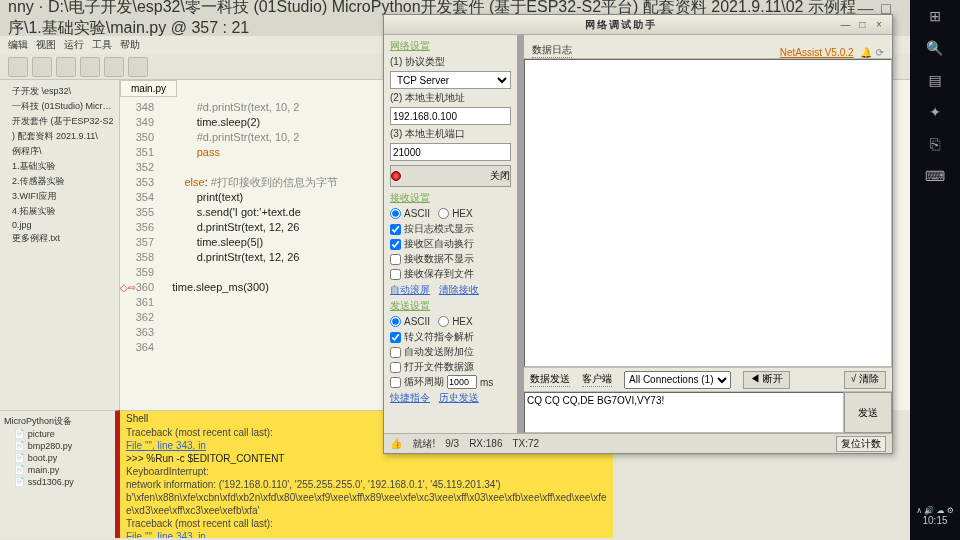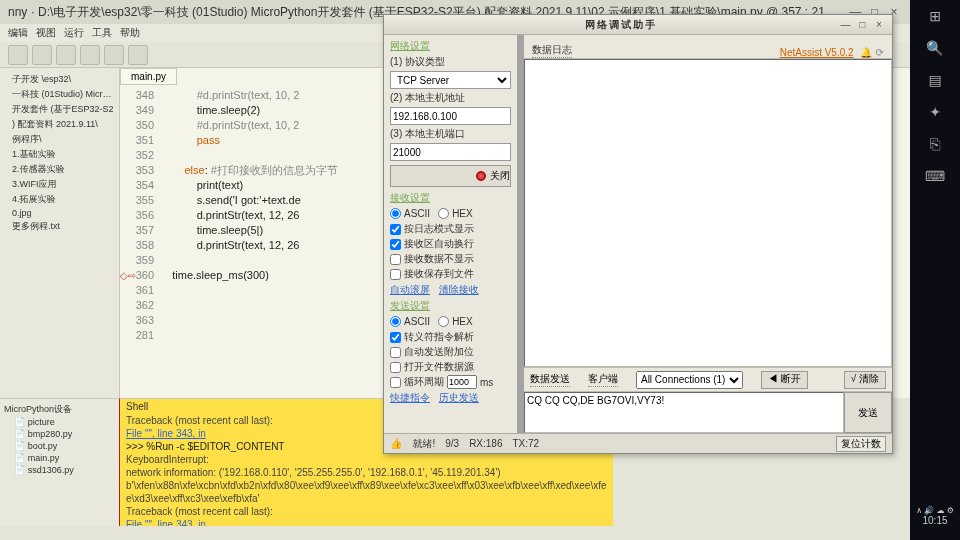--- a/index.html
+++ b/index.html
@@ -1,20 +1,20 @@
 <!DOCTYPE html>
 <html><head>
 <meta charset="utf-8">
 <style>
 * { margin: 0; padding: 0; box-sizing: border-box; font-family: "Microsoft YaHei", Arial, sans-serif; }
 body { background: #1a1a2e; overflow: hidden; width: 960px; height: 540px; position: relative; }
 
 .screen { position: absolute; left: 0; top: 0; width: 910px; height: 540px; background: #e4e4d8; }
 
-.titlebar { height: 18px; background: #d8d8cc; font-size: 12px; padding: 12px 8px; color: #333; display: flex; justify-content: space-between; align-items: center; }
+.titlebar { height: 18px; background: #d8d8cc; font-size: 16px; padding: 18px 8px; color: #333; display: flex; justify-content: space-between; align-items: center; }
 .titlebar .ctrls span { display: inline-block; width: 16px; text-align: center; color: #555; }
 
 .menubar { height: 18px; background: #e8e8dc; font-size: 10px; padding: 2px 8px; color: #333; }
 .menubar span { margin-right: 8px; }
 
 .toolbar { height: 26px; background: #e4e4d8; border-bottom: 1px solid #c8c8bc; padding: 2px 8px; display: flex; align-items: center; gap: 4px; }
 .toolbar .tbtn { width: 20px; height: 20px; background: #d8d8cc; border: 1px solid #b8b8ac; border-radius: 2px; }
 
 .main { display: flex; height: 330px; }
 .filetree { width: 120px; background: #e8e8dc; border-right: 1px solid #c8c8bc; font-size: 9px; padding: 4px; overflow: hidden; color: #333; }
@@ -31,50 +31,50 @@
 .kw { color: #c85c00; }
 .bpmark { position: absolute; left: 0; color: #b44; font-size: 10px; }
 
 .shell { height: 128px; background: #fde047; border-top: 1px solid #c8c8bc; font-family: Consolas, monospace; font-size: 10px; padding: 2px 6px; overflow: hidden; }
 .shell .shell-hdr { font-size: 10px; color: #333; margin-bottom: 2px; }
 .shell .ln { color: #444; white-space: nowrap; overflow: hidden; text-overflow: ellipsis; line-height: 13px; }
 .shell .lnk { color: #3366cc; text-decoration: underline; }
 .shell .prm { color: #222; }
 
 .bottom-panel { display: flex; height: 128px; }
-.device-tree { width: 120px; background: #e8e8dc; border-right: 1px solid #b91c1c; border-top: 1px solid #c8c8bc; font-size: 9px; padding: 4px; color: #333; }
+.device-tree { width: 120px; background: #e8e8dc; border-right: 5px solid #b91c1c; border-top: 1px solid #c8c8bc; font-size: 9px; padding: 4px; color: #333; }
 .device-tree .tree-item { padding: 1px 0 1px 10px; cursor: pointer; }
 
 
 .netassist { position: absolute; left: 383px; top: 14px; width: 510px; height: 440px; background: #eae7dc; border: 1px solid #888; box-shadow: 2px 2px 6px rgba(0,0,0,0.3); font-size: 10px; }
 .na-title { height: 20px; background: linear-gradient(#f0ede2,#d8d5ca); display: flex; justify-content: space-between; align-items: center; padding: 0 6px; border-bottom: 1px solid #b0ada2; }
 .na-title .t { flex: 1; text-align: center; font-weight: bold; color: #333; letter-spacing: 2px; }
 .na-title .wbtns span { display: inline-block; width: 14px; text-align: center; color: #555; cursor: pointer; }
 .na-body { display: flex; height: 398px; }
 .na-left { width: 140px; border-right: 7px solid #a3a3a3; padding: 4px 6px; }
 .na-right { flex: 1; display: flex; flex-direction: column; }
 .na-group { margin-bottom: 2px; }
 .na-group-title { color: #7a5; font-size: 10px; margin-bottom: 2px; text-decoration: underline; }
 .na-lbl { font-size: 10px; color: #333; margin: 2px 0; }
 .na-combo, .na-inp { width: 100%; height: 18px; font-size: 10px; border: 1px solid #999; background: #fff; padding: 0 2px; }
-.na-btn { display: flex; align-items: center; justify-content: flex-end; gap: 4px; height: 22px; border: 1px solid #999; background: #e0ddd2; margin: 4px 0; cursor: pointer; }
+.na-btn { display: flex; align-items: center; justify-content: space-between; gap: 4px; height: 22px; border: 1px solid #999; background: #e0ddd2; margin: 4px 0; cursor: pointer; }
 .na-red { width: 10px; height: 10px; border-radius: 50%; background: radial-gradient(#f66,#a00); border: 1px solid #800; }
 .na-chk { display: flex; align-items: center; gap: 3px; margin: 1px 0; font-size: 10px; color: #333; }
 .na-chk input { width: 11px; height: 11px; }
 .na-radio { display: flex; gap: 8px; margin: 2px 0; font-size: 10px; }
 .na-links { font-size: 10px; margin-top: 2px; }
 .na-links a { color: #36c; text-decoration: underline; margin-right: 6px; cursor: pointer; }
 
 .na-log-hdr { height: 24px; display: flex; align-items: flex-end; justify-content: space-between; padding: 0 8px; border-bottom: 1px solid #c0bdb2; }
 .na-log-hdr .lt { color: #333; border-bottom: 1px dotted #888; }
 .na-log-hdr .rt { color: #c60; text-decoration: underline; }
 .na-log-hdr .bell { color: #c90; margin-left: 4px; }
 .na-log { flex: 1; background: #fff; margin: 0; border: 1px inset #bbb; }
 
-.na-send-hdr { height: 24px; display: flex; align-items: center; gap: 18px; padding: 0 6px; border-top: 1px solid #c0bdb2; }
+.na-send-hdr { height: 24px; display: flex; align-items: center; gap: 12px; padding: 0 6px; border-top: 1px solid #c0bdb2; }
 .na-send-hdr .lbl { border-bottom: 1px dotted #888; }
 .na-send-hdr select { font-size: 10px; height: 18px; }
 .na-send-hdr .sbtn { height: 18px; padding: 0 6px; border: 1px solid #999; background: #e0ddd2; cursor: pointer; }
 .na-send-area { height: 42px; display: flex; border-top: 1px solid #c0bdb2; }
 .na-send-area textarea { flex: 1; border: 1px inset #bbb; font-size: 10px; padding: 2px; resize: none; font-family: inherit; }
 .na-send-area .sendbtn { width: 48px; background: #e0ddd2; border: 1px solid #999; display: flex; align-items: center; justify-content: center; cursor: pointer; }
 
 .na-status { height: 20px; border-top: 1px solid #b0ada2; display: flex; align-items: center; padding: 0 6px; gap: 10px; font-size: 10px; background: #e0ddd2; }
 .na-status .ready { color: #333; }
 .na-status .seg { color: #333; }
@@ -137,21 +137,21 @@
             <div>354</div>
             <div>355</div>
             <div>356</div>
             <div>357</div>
             <div>358</div>
             <div>359</div>
             <div><span class="bpmark">◇⇨</span>360</div>
             <div>361</div>
             <div>362</div>
             <div>363</div>
-            <div>281</div>
+            <div>364</div>
           </div>
         <div class="lines" id="codelines">
             <div><span class="cmt">            #d.printStr(text, 10, 2</span></div>
             <div>            time.sleep(2)</div>
             <div><span class="cmt">            #d.printStr(text, 10, 2</span></div>
             <div>            <span class="kw">pass</span></div>
             <div></div>
             <div>        <span class="kw">else</span>: <span class="cmt">#打印接收到的信息为字节</span></div>
             <div>            print(text)</div>
             <div>            s.send('I got:'+text.de</div>

